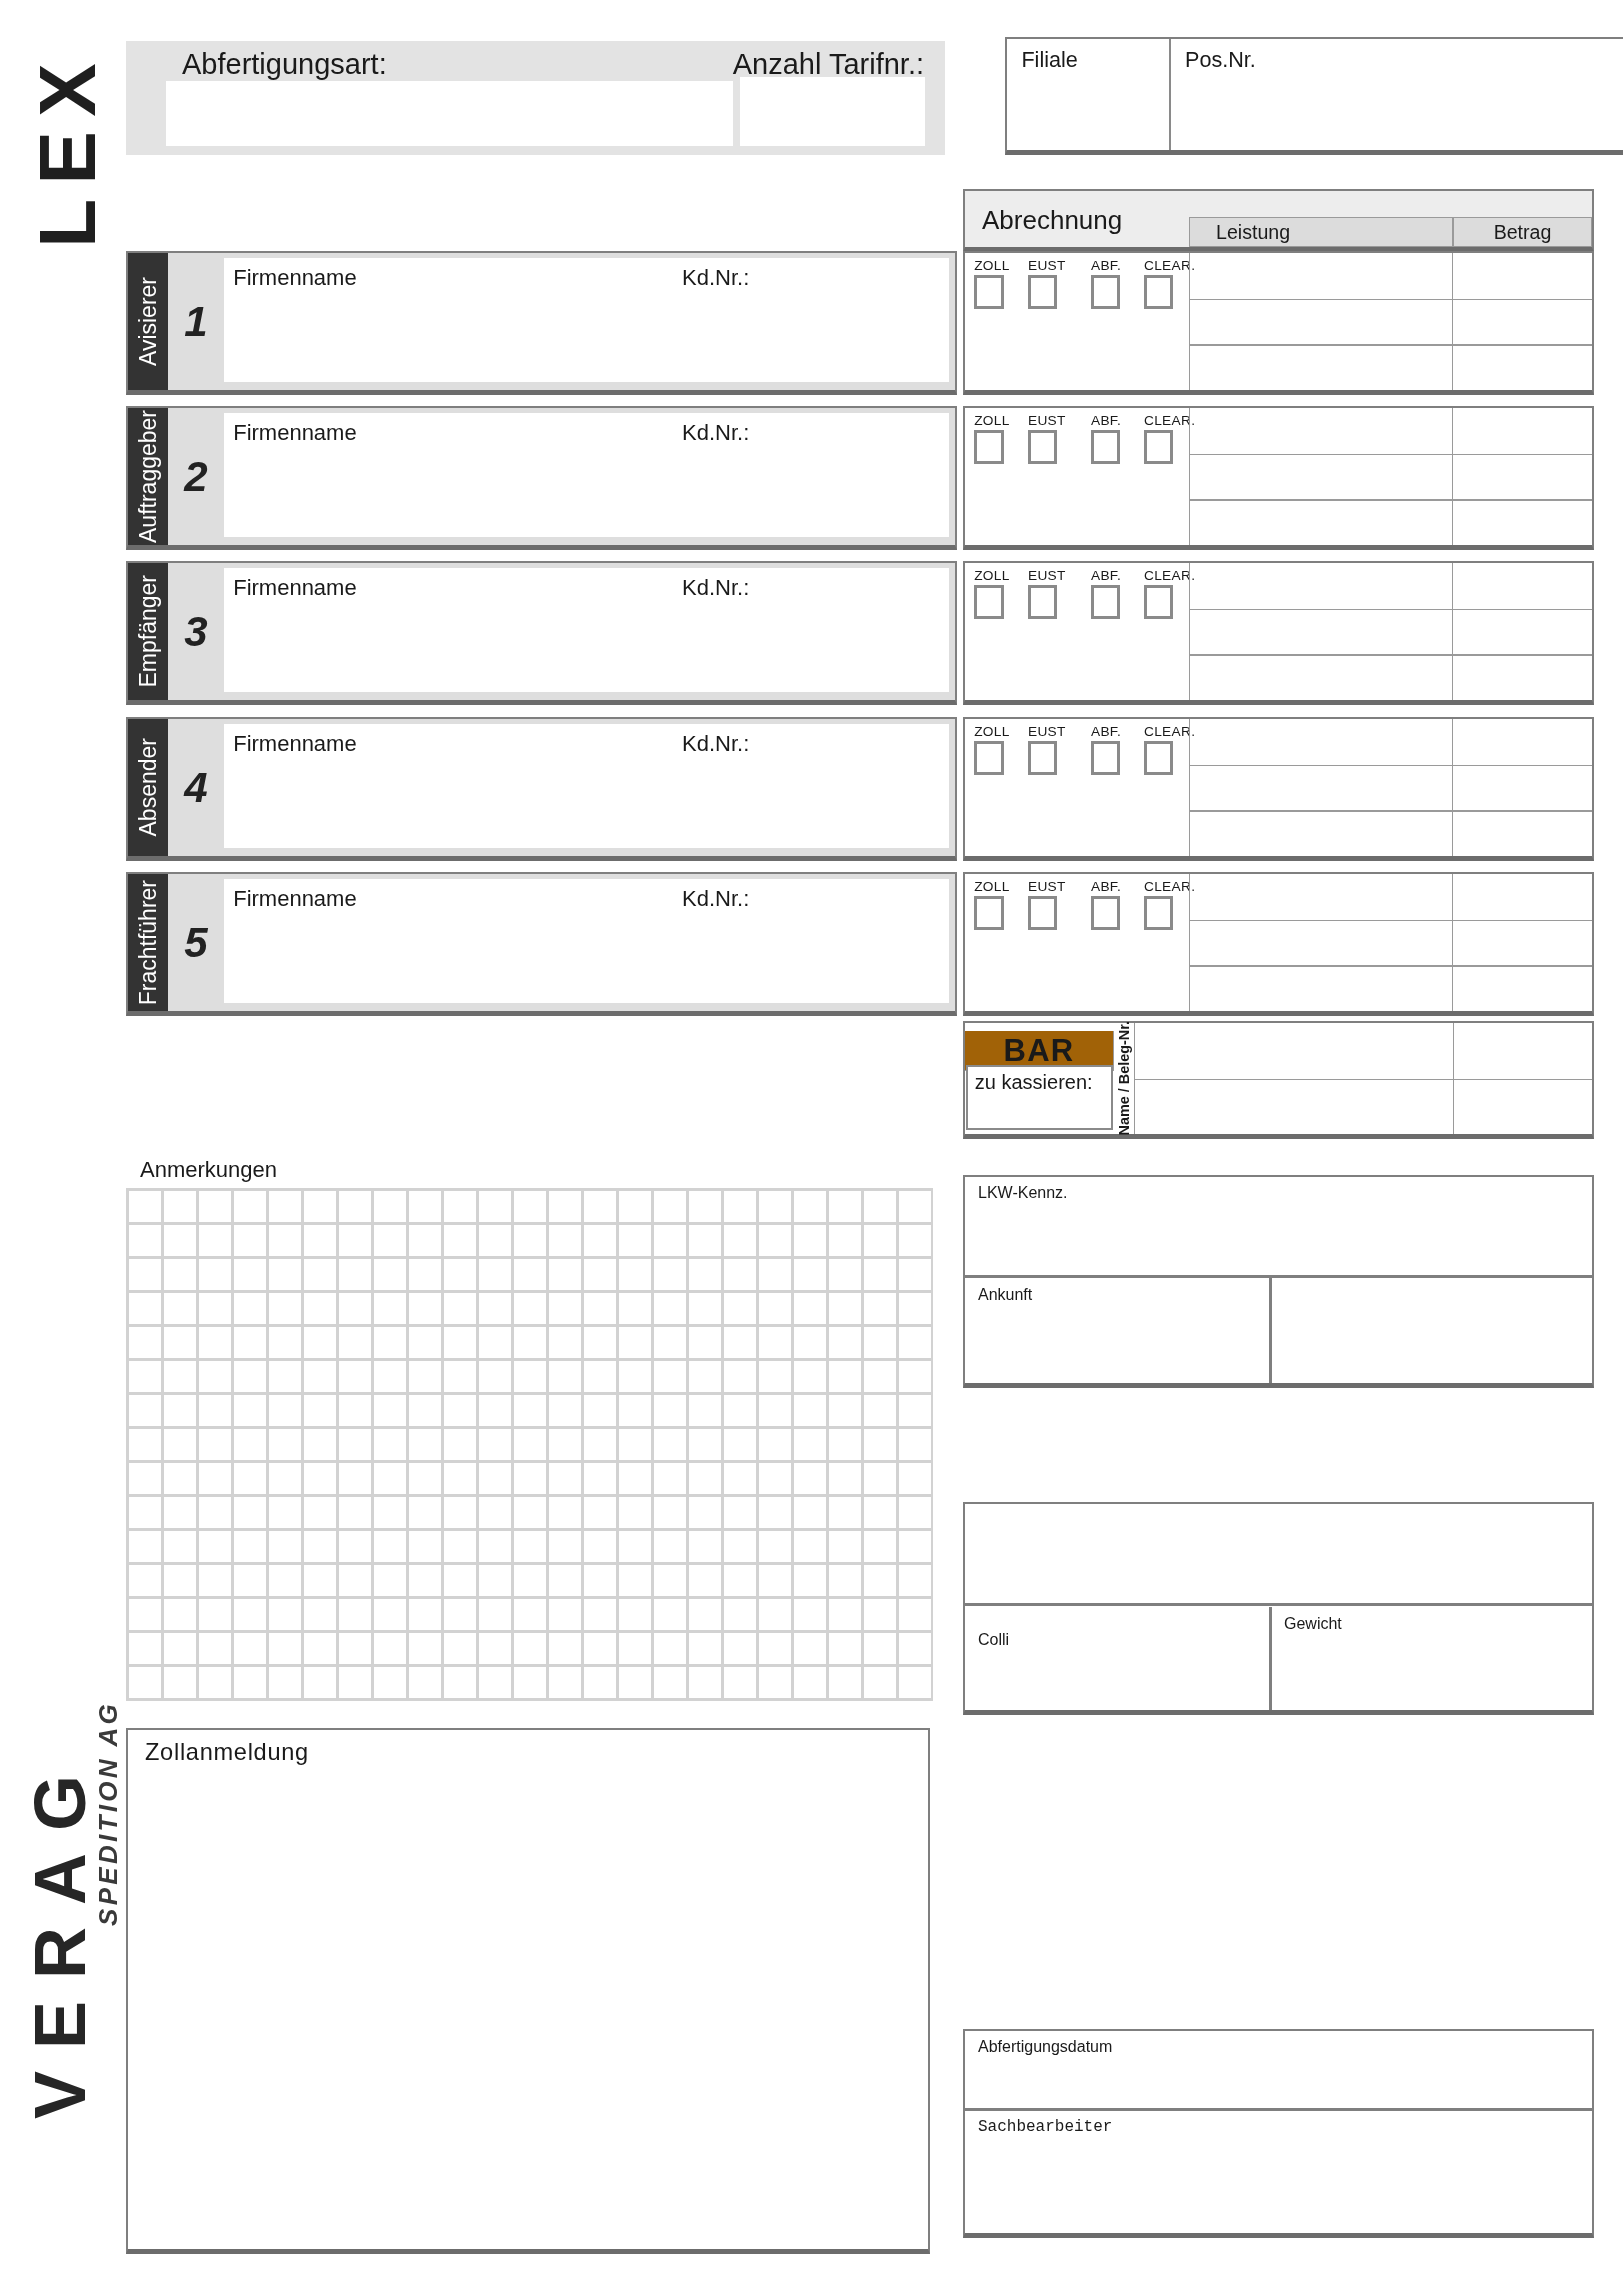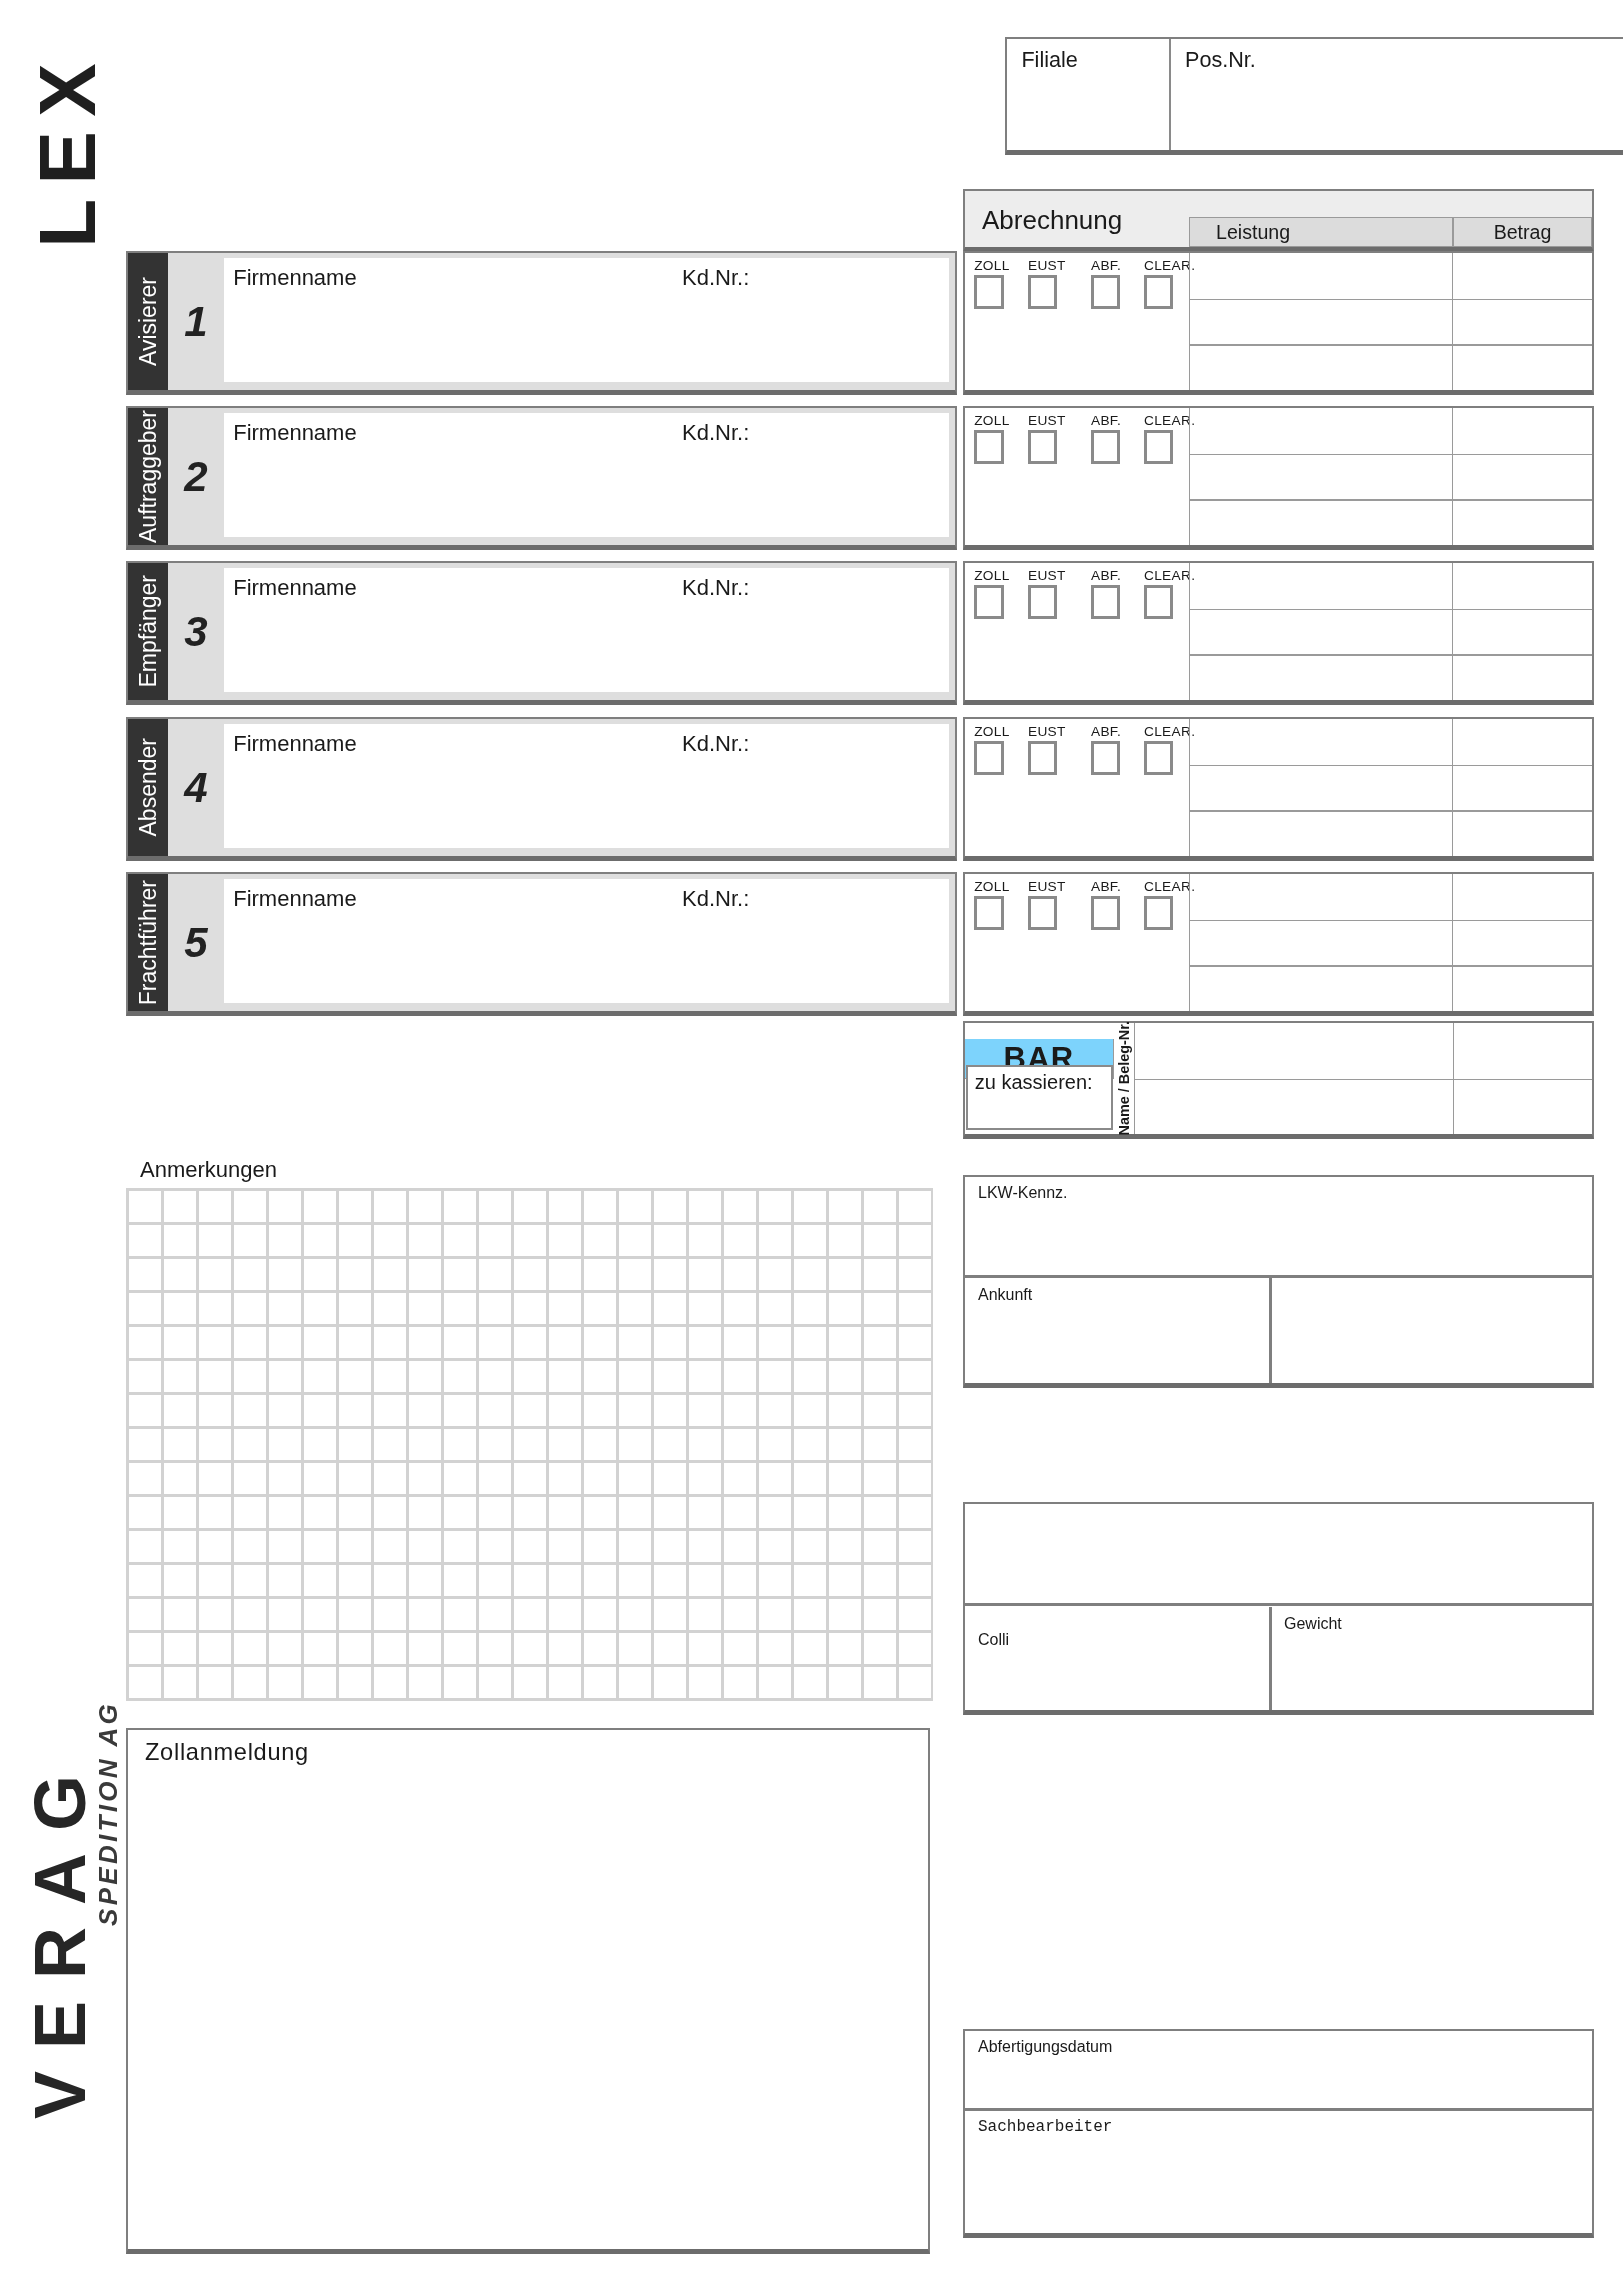--- a/index.html
+++ b/index.html
@@ -57,21 +57,21 @@
   .cbcol{position:absolute;top:5.2px;display:flex;flex-direction:column;align-items:flex-start;gap:2px;}
   .cblabel{font-size:13.7px;letter-spacing:0.3px;}
   .cb{width:29.4px;height:34px;background:#fff;border:3.3px solid #8a8a8a;box-sizing:border-box;}
   .btable{position:absolute;left:224px;top:0;right:0;bottom:0;border-left:1.3px solid #9a9a9a;}
   .btable .vd{position:absolute;left:262px;top:0;bottom:0;width:1.3px;background:#9a9a9a;}
   .btable .h1{position:absolute;left:0;right:0;top:33.3%;height:1.3px;background:#9a9a9a;}
   .btable .h2{position:absolute;left:0;right:0;top:66.6%;height:1.3px;background:#9a9a9a;}
 
   
   .bar-card{left:963px;top:1021px;width:631px;height:118px;}
-  .bar-cell{position:absolute;left:0;top:16px;width:148px;height:39px;background:#7dd3fc;
+  .bar-cell{position:absolute;left:0;top:8px;width:148px;height:39px;background:#a16207;
             border-right:1.3px solid #9a9a9a;border-bottom:1.3px solid #9a9a9a;box-sizing:content-box;
             display:flex;align-items:center;justify-content:center;}
   .bar-cell span{font-size:31px;font-weight:700;letter-spacing:1.3px;}
   .zukass{position:absolute;left:1.3px;top:42px;width:143px;bottom:3.9px;border:2.6px solid #8a8a8a;background:#fff;}
   .zukass span{position:absolute;left:6.5px;top:3.9px;font-size:20px;}
   .namestrip{position:absolute;left:149px;top:0;bottom:0;width:19.6px;border-right:1.3px solid #9a9a9a;
              display:flex;align-items:center;justify-content:center;}
   .namestrip span{font-size:14.4px;font-weight:700;}
   .bartable{position:absolute;left:170px;top:0;right:0;bottom:0;}
   .bartable .vd{position:absolute;left:318px;top:0;bottom:0;width:1.3px;background:#9a9a9a;}
@@ -99,20 +99,26 @@
 </style>
 </head>
 <body>
 
 <div class="page">
 
   <div class="lex">
     <span class="vtext">LEX</span>
   </div>
 
+  <div class="toppanel">
+    <span class="abf-label">Abfertigungsart:</span>
+    <div class="abf-input"></div>
+    <span class="anz-label">Anzahl Tarifnr.:</span>
+    <div class="anz-input"></div>
+  </div>
 
   <div class="card filiale-card">
     <span class="fil-label">Filiale</span>
     <div class="fil-divider"></div>
     <span class="pos-label">Pos.Nr.</span>
   </div>
 
   <div class="card abr-card">
     <span class="abr-title">Abrechnung</span>
     <div class="lb-cell lb-leistung">

